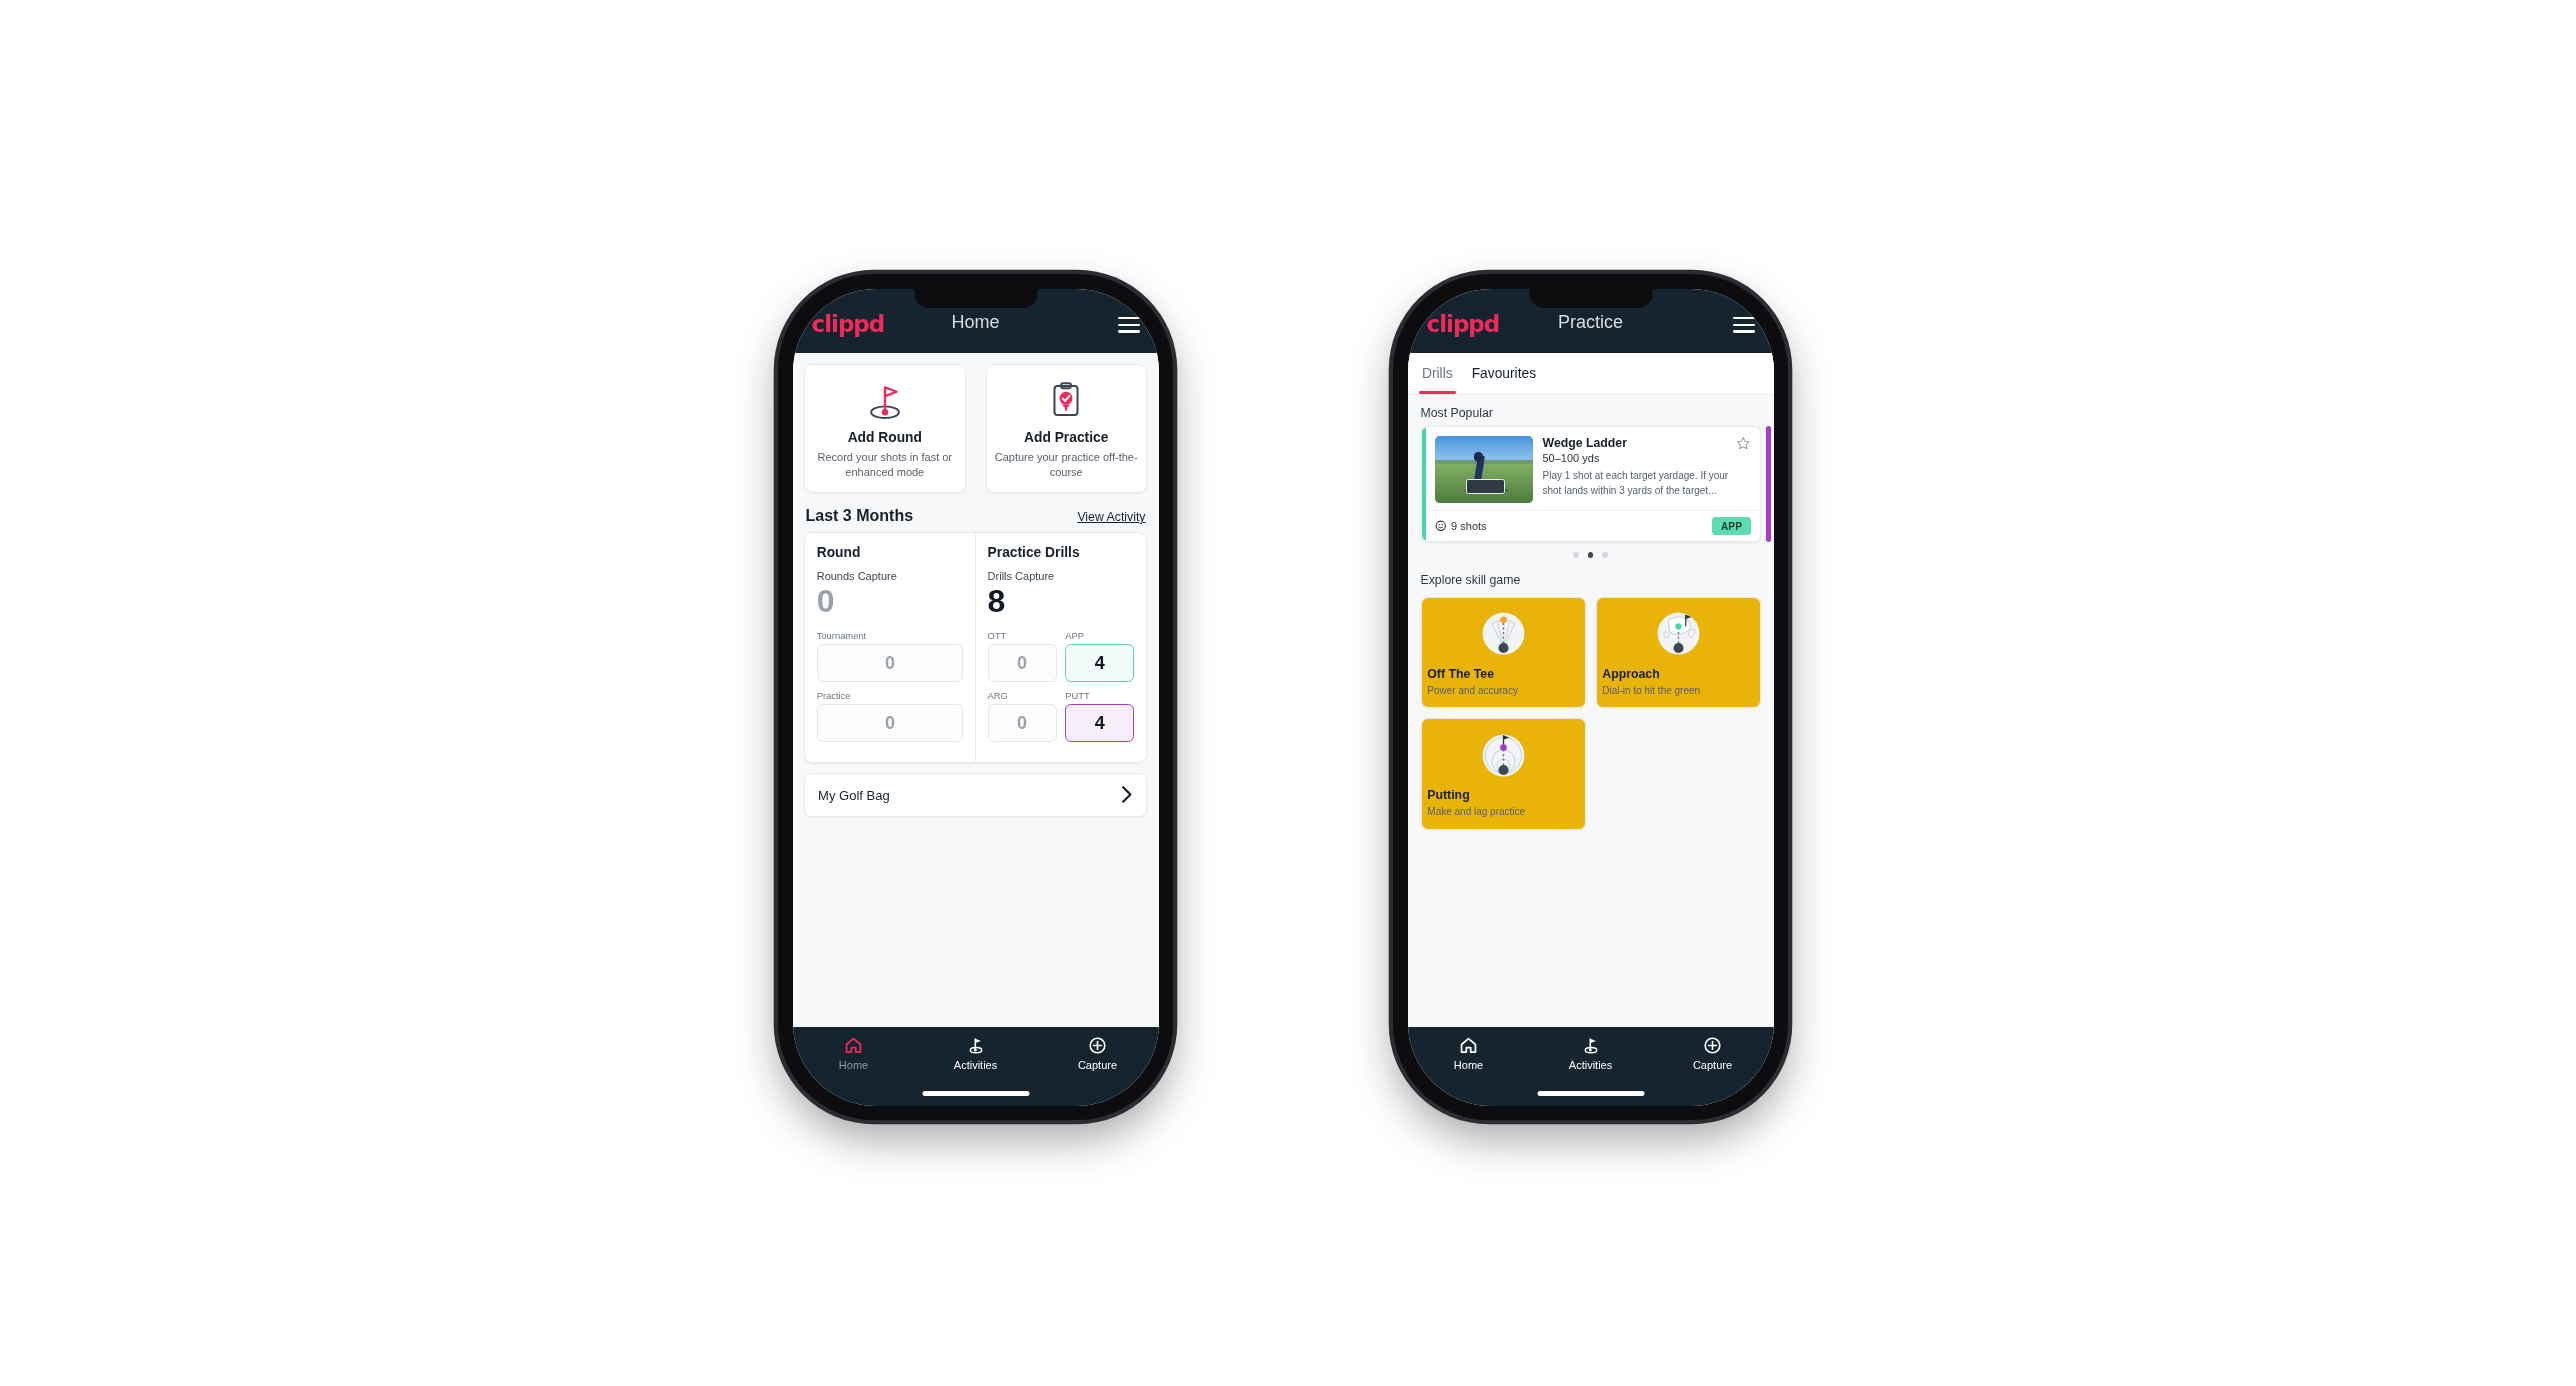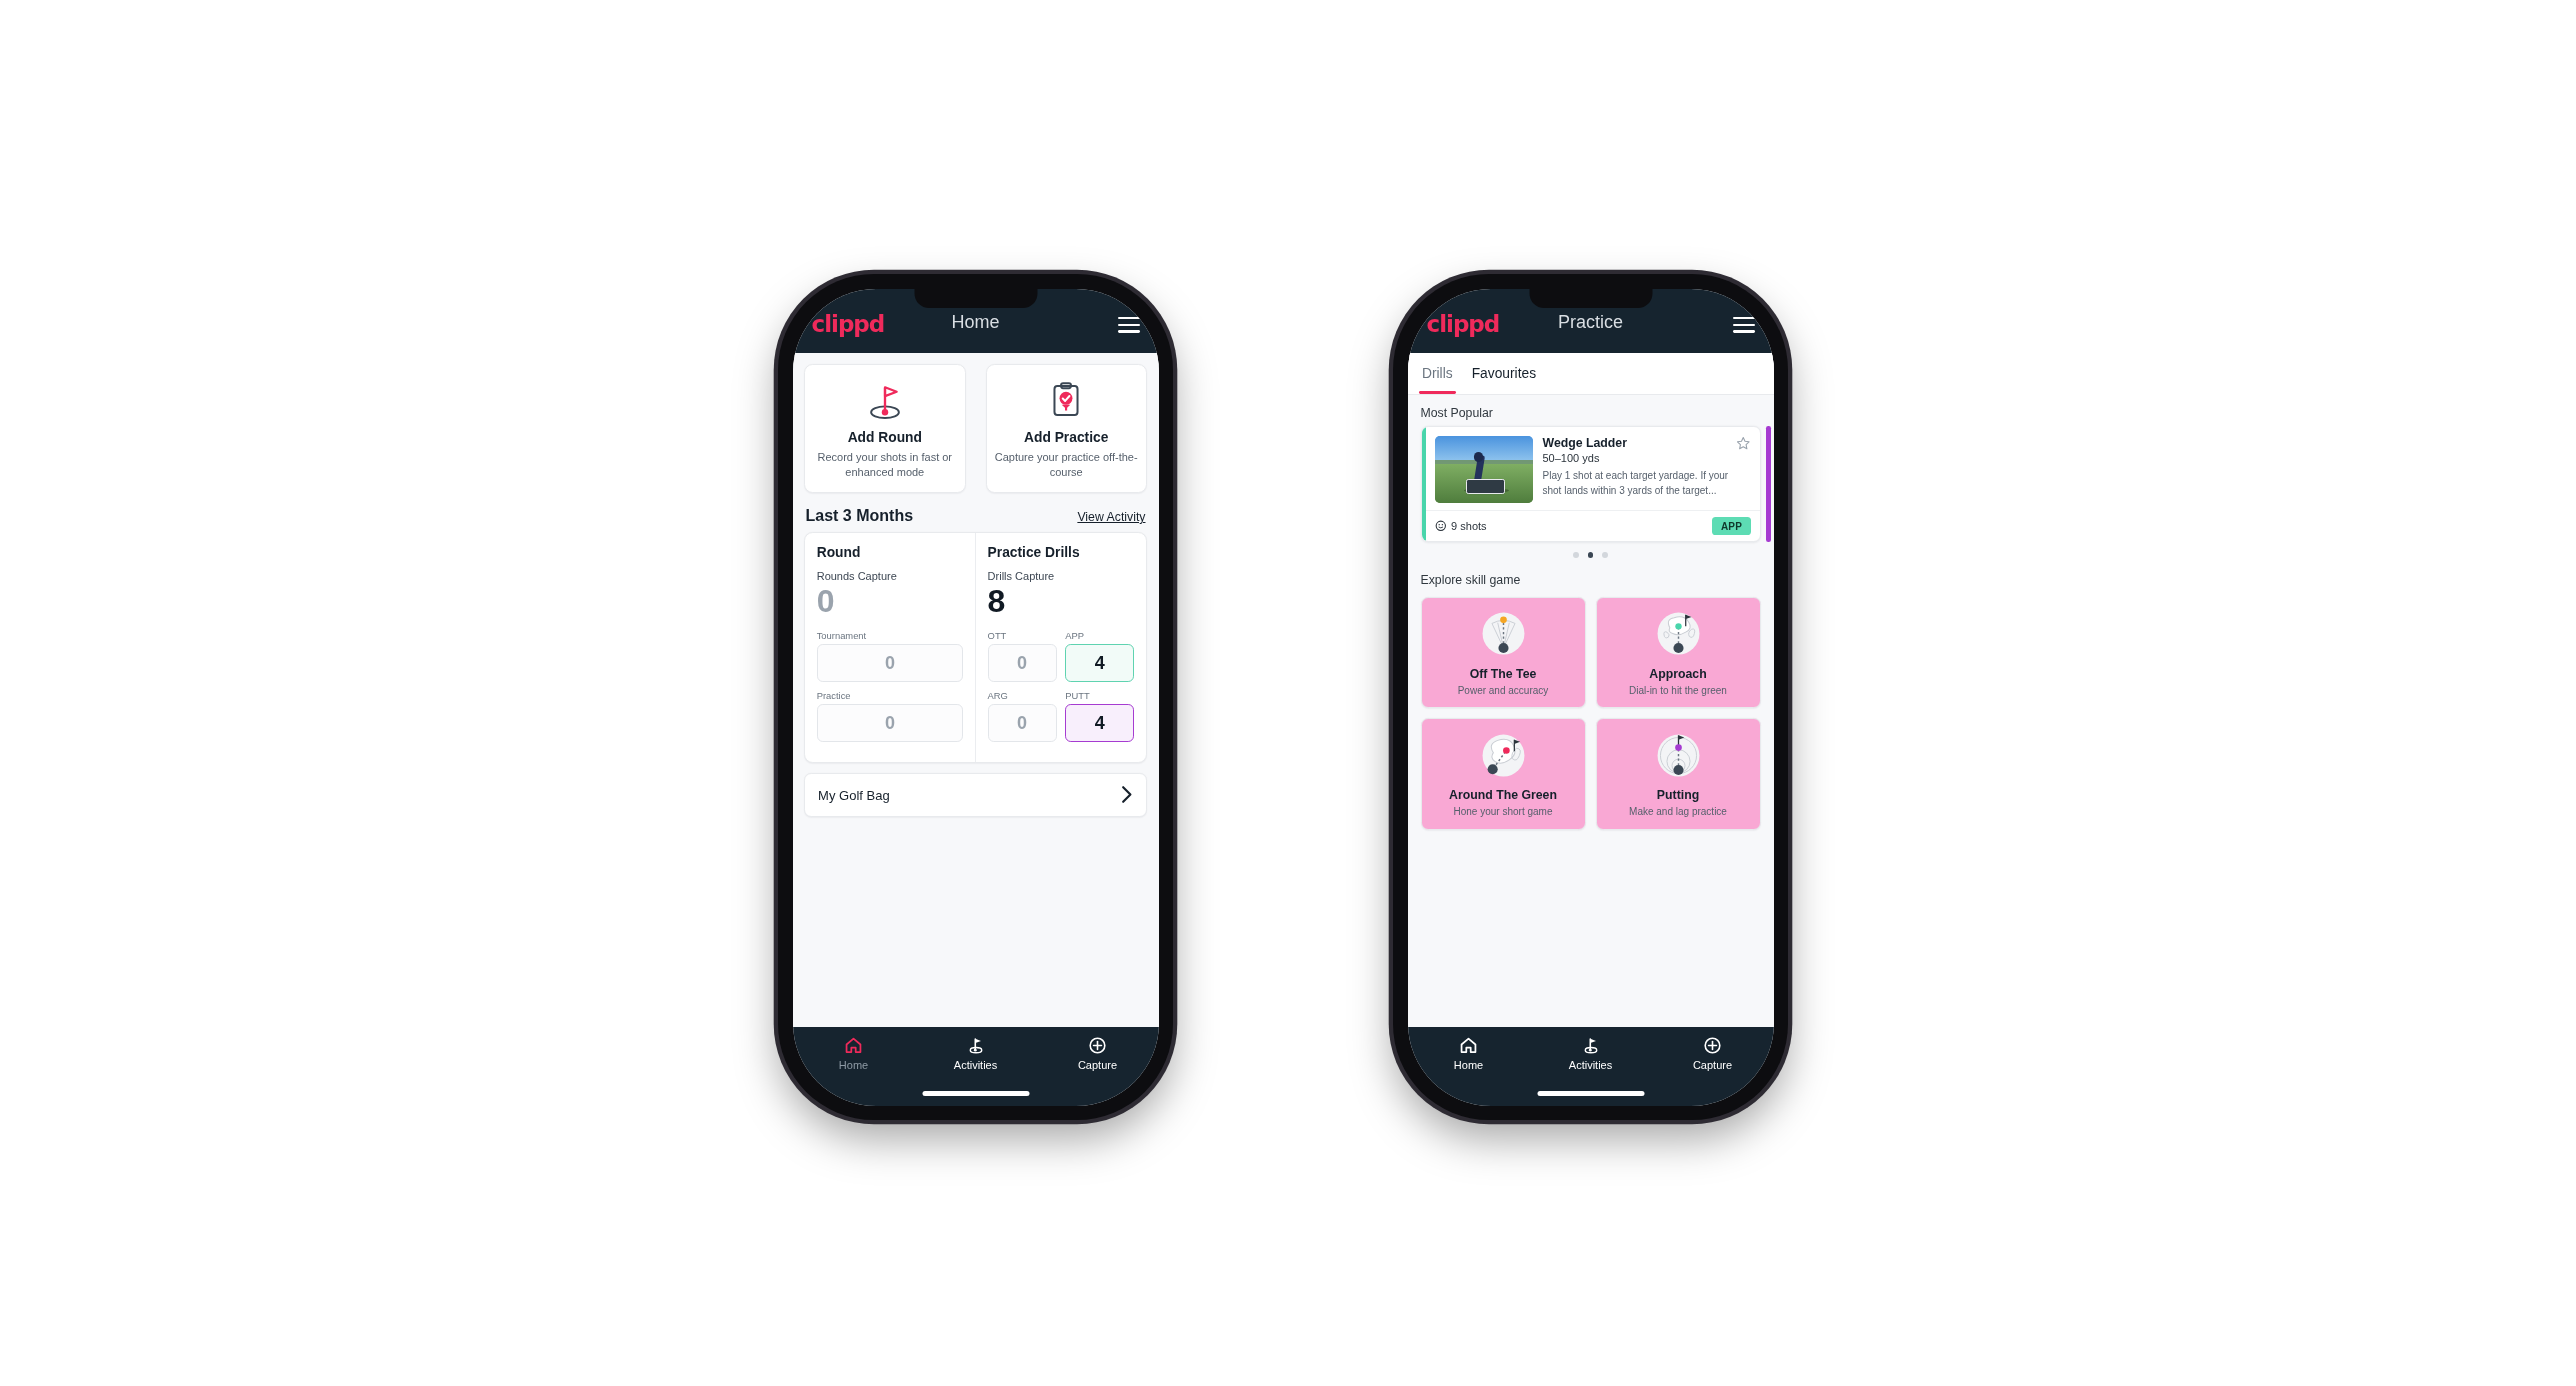--- a/index.html
+++ b/index.html
@@ -174,23 +174,23 @@
   }
   .peek{
     position:absolute;right:2.9px;top:0;bottom:0;width:4.3px;background:#a63bd1;border-radius:2.2px;
   }
   .dots{display:flex;gap:8.7px;justify-content:center;padding:10px 0 2.9px;}
   .dot{width:5.8px;height:5.8px;border-radius:50%;background:#d3d7dc;}
   .dot.on{background:#3b4754;}
 
   .skill-grid{display:flex;flex-wrap:wrap;gap:10px;padding:4.3px 13px 0;}
   .skill-card{
-    width:calc(50% - 5px);box-sizing:border-box;background:#f9a8d4;
+    width:calc(50% - 5px);box-sizing:border-box;background:#eab308;
     border:0.7px solid #e8eaed;border-radius:7.2px;padding:10px 5.8px 11.6px;
-    text-align:center;box-shadow:0 0.7px 1.4px rgba(16,24,40,.05);
+    box-shadow:0 0.7px 1.4px rgba(16,24,40,.05);
   }
   .skill-ico{height:55px;display:flex;align-items:center;justify-content:center;}
   .skill-title{font-size:12.3px;font-weight:700;color:#16202b;margin-top:4.3px;}
   .skill-sub{font-size:10px;color:#555f6b;margin-top:3.6px;}
 </style>
 </head>
 <body>
 
 <div class="stage">
 
@@ -444,36 +444,20 @@
                 <path d="M48 8 L56 11 L48 14 Z" fill="#2b333b"></path>
                 <line x1="38" y1="54" x2="38" y2="25" stroke="#6b7580" stroke-width="2" stroke-dasharray="3 3.4"></line>
                 <circle cx="38" cy="24" r="4.4" fill="#49d5ab"></circle>
                 <circle cx="38" cy="54" r="7" fill="#3b4754"></circle>
               </svg>
             </div>
             <div class="skill-title">Approach</div>
             <div class="skill-sub">Dial-in to hit the green</div>
           </div>
 
-          <div class="skill-card">
-            <div class="skill-ico">
-              <svg width="55" height="52" viewBox="0 0 76 72">
-                <circle cx="38" cy="34" r="29" fill="#f3f4f6"></circle>
-                <path d="M24 30 Q16 18 30 13 Q46 8 52 20 Q58 32 46 40 Q34 48 26 42 Q19 37 24 30 Z" fill="#fff" stroke="#c9cdd3" stroke-width="1.4"></path>
-                <path d="M56 24 Q64 24 60 34 Q56 44 50 38 Q48 30 56 24 Z" fill="none" stroke="#c9cdd3" stroke-width="1.3"></path>
-                <line x1="53" y1="12" x2="53" y2="28" stroke="#2b333b" stroke-width="1.7"></line>
-                <path d="M53 12 L61 15 L53 18 Z" fill="#2b333b"></path>
-                <line x1="24" y1="52" x2="41" y2="28" stroke="#6b7580" stroke-width="2" stroke-dasharray="3 3.4"></line>
-                <circle cx="42" cy="27" r="4.6" fill="#ef2a5b"></circle>
-                <circle cx="23" cy="53" r="7" fill="#3b4754"></circle>
-              </svg>
-            </div>
-            <div class="skill-title">Around The Green</div>
-            <div class="skill-sub">Hone your short game</div>
-          </div>
 
           <div class="skill-card">
             <div class="skill-ico">
               <svg width="55" height="52" viewBox="0 0 76 72">
                 <circle cx="38" cy="34" r="29" fill="#f3f4f6"></circle>
                 <circle cx="38" cy="34" r="25" fill="none" stroke="#c9cdd3" stroke-width="1.3"></circle>
                 <circle cx="38" cy="42" r="16" fill="none" stroke="#c9cdd3" stroke-width="1.3"></circle>
                 <circle cx="38" cy="48" r="9" fill="none" stroke="#c9cdd3" stroke-width="1.3"></circle>
                 <line x1="38" y1="6" x2="38" y2="20" stroke="#2b333b" stroke-width="1.8"></line>
                 <path d="M38 6 L46 9 L38 12 Z" fill="#2b333b"></path>

